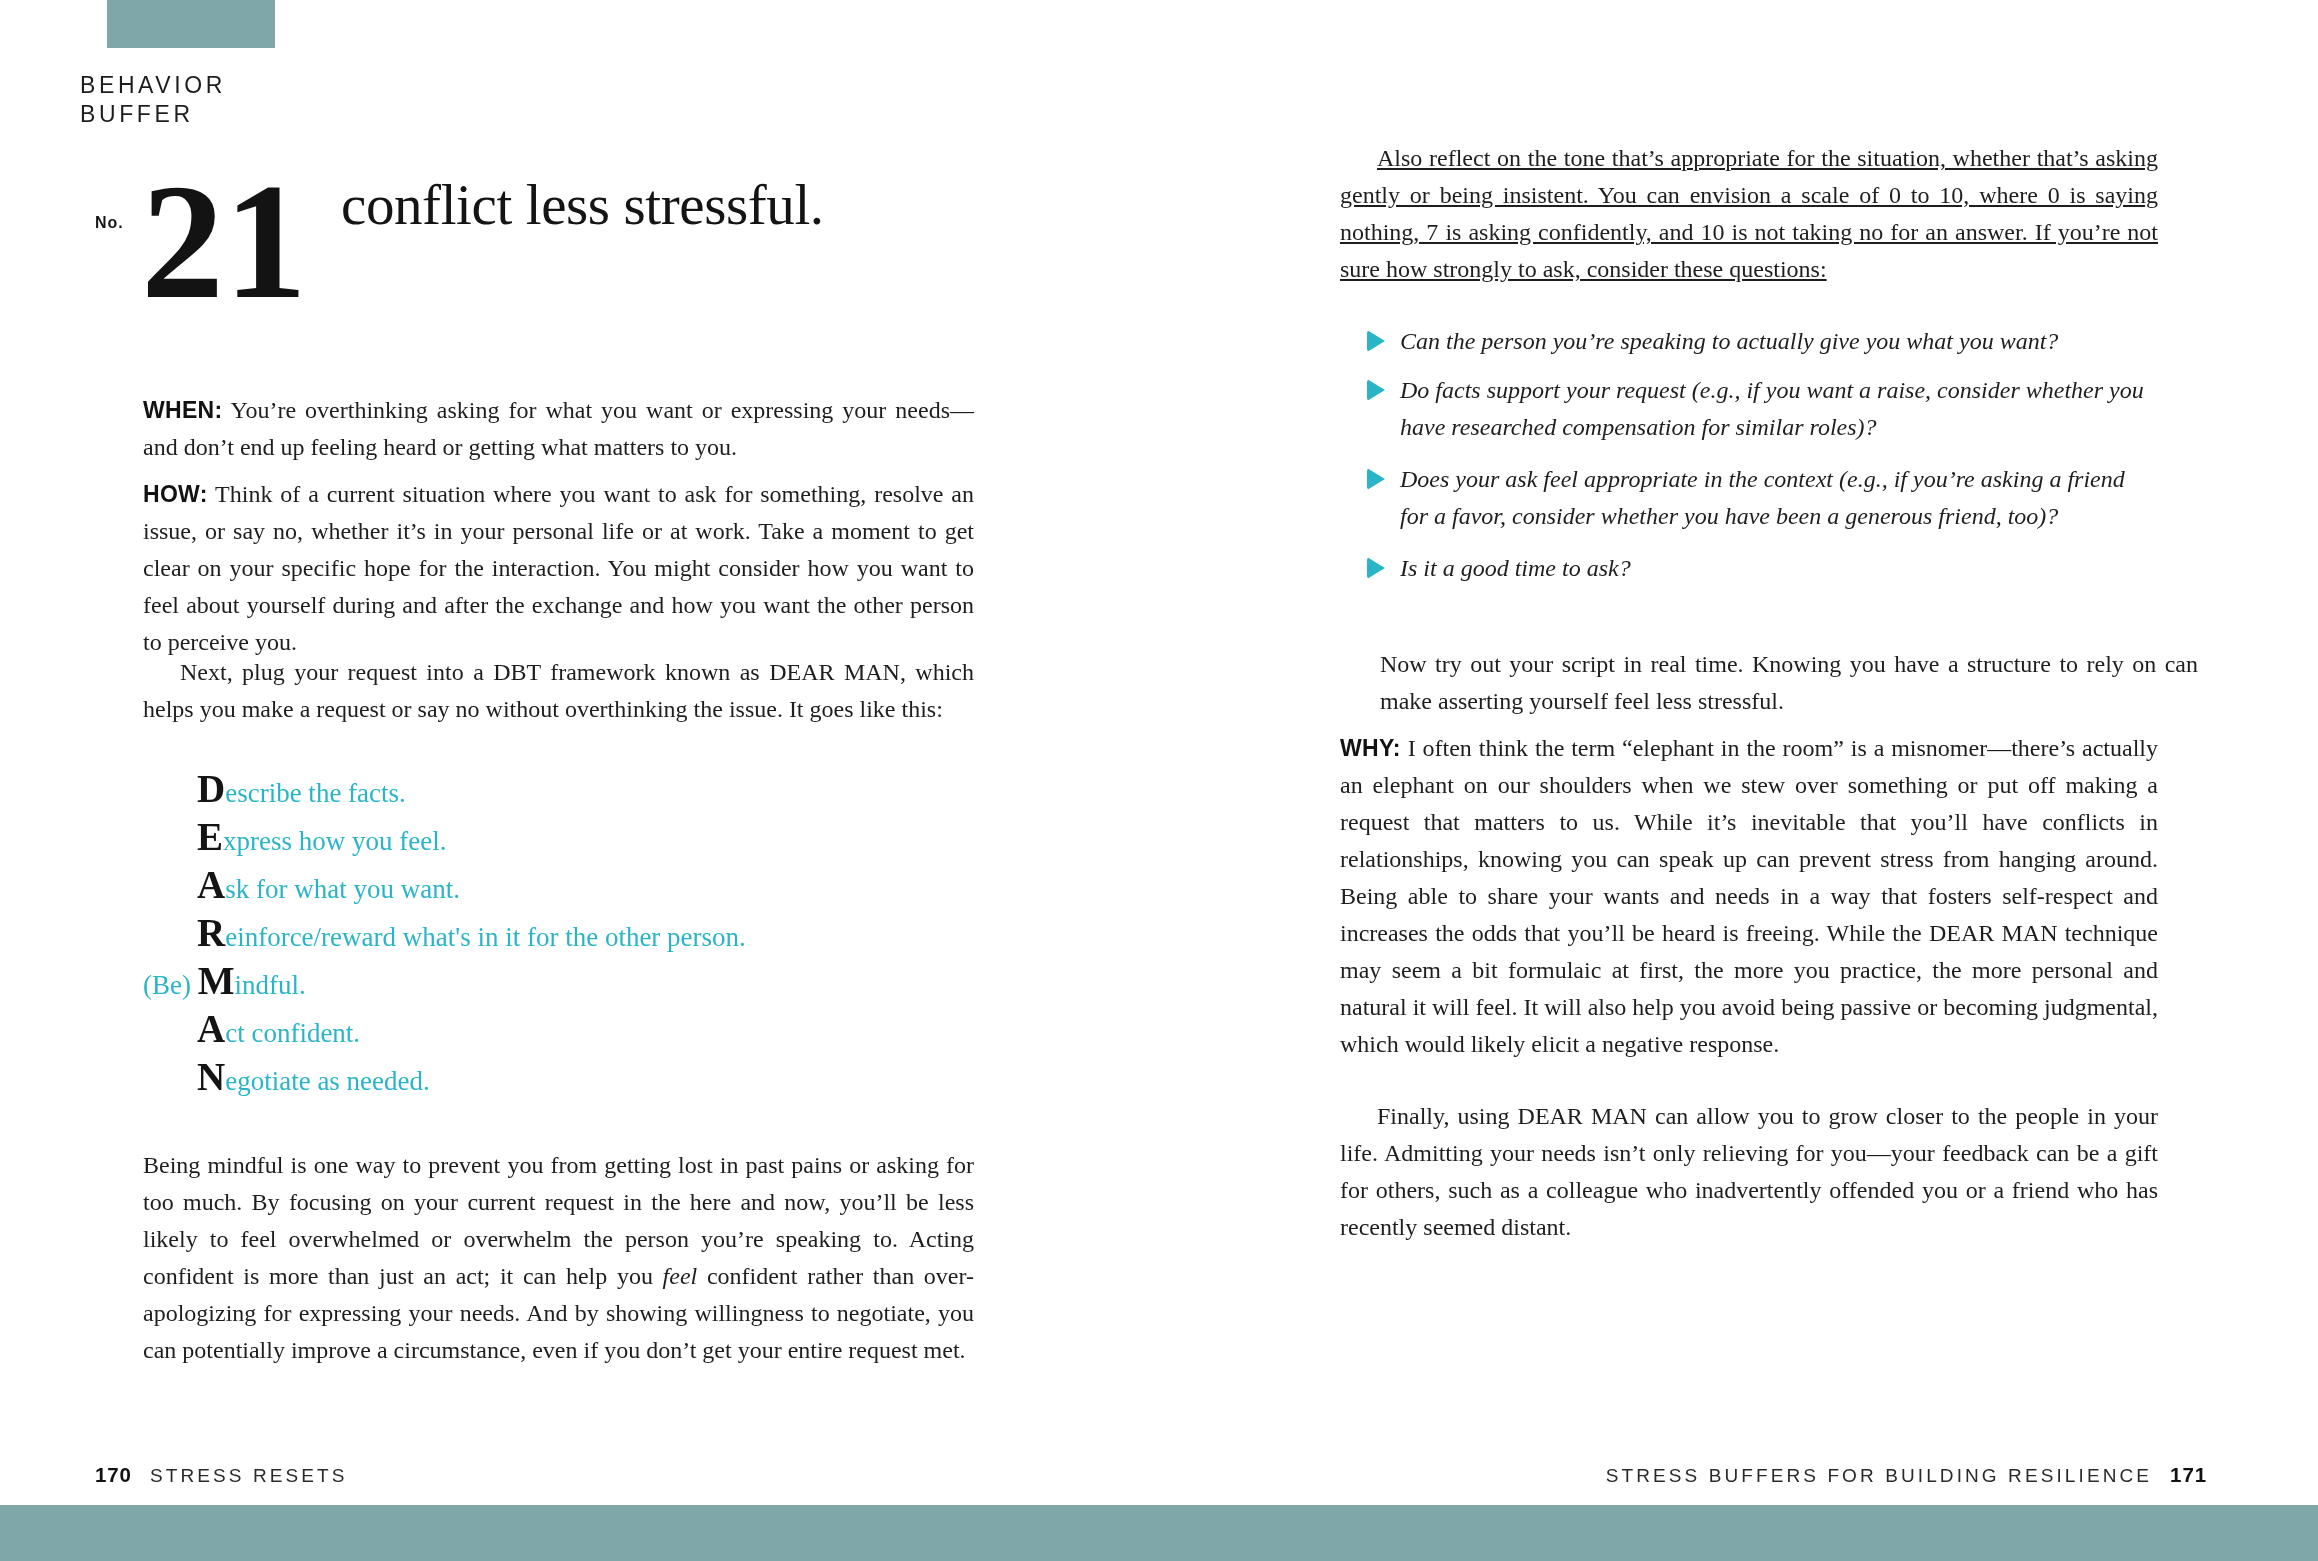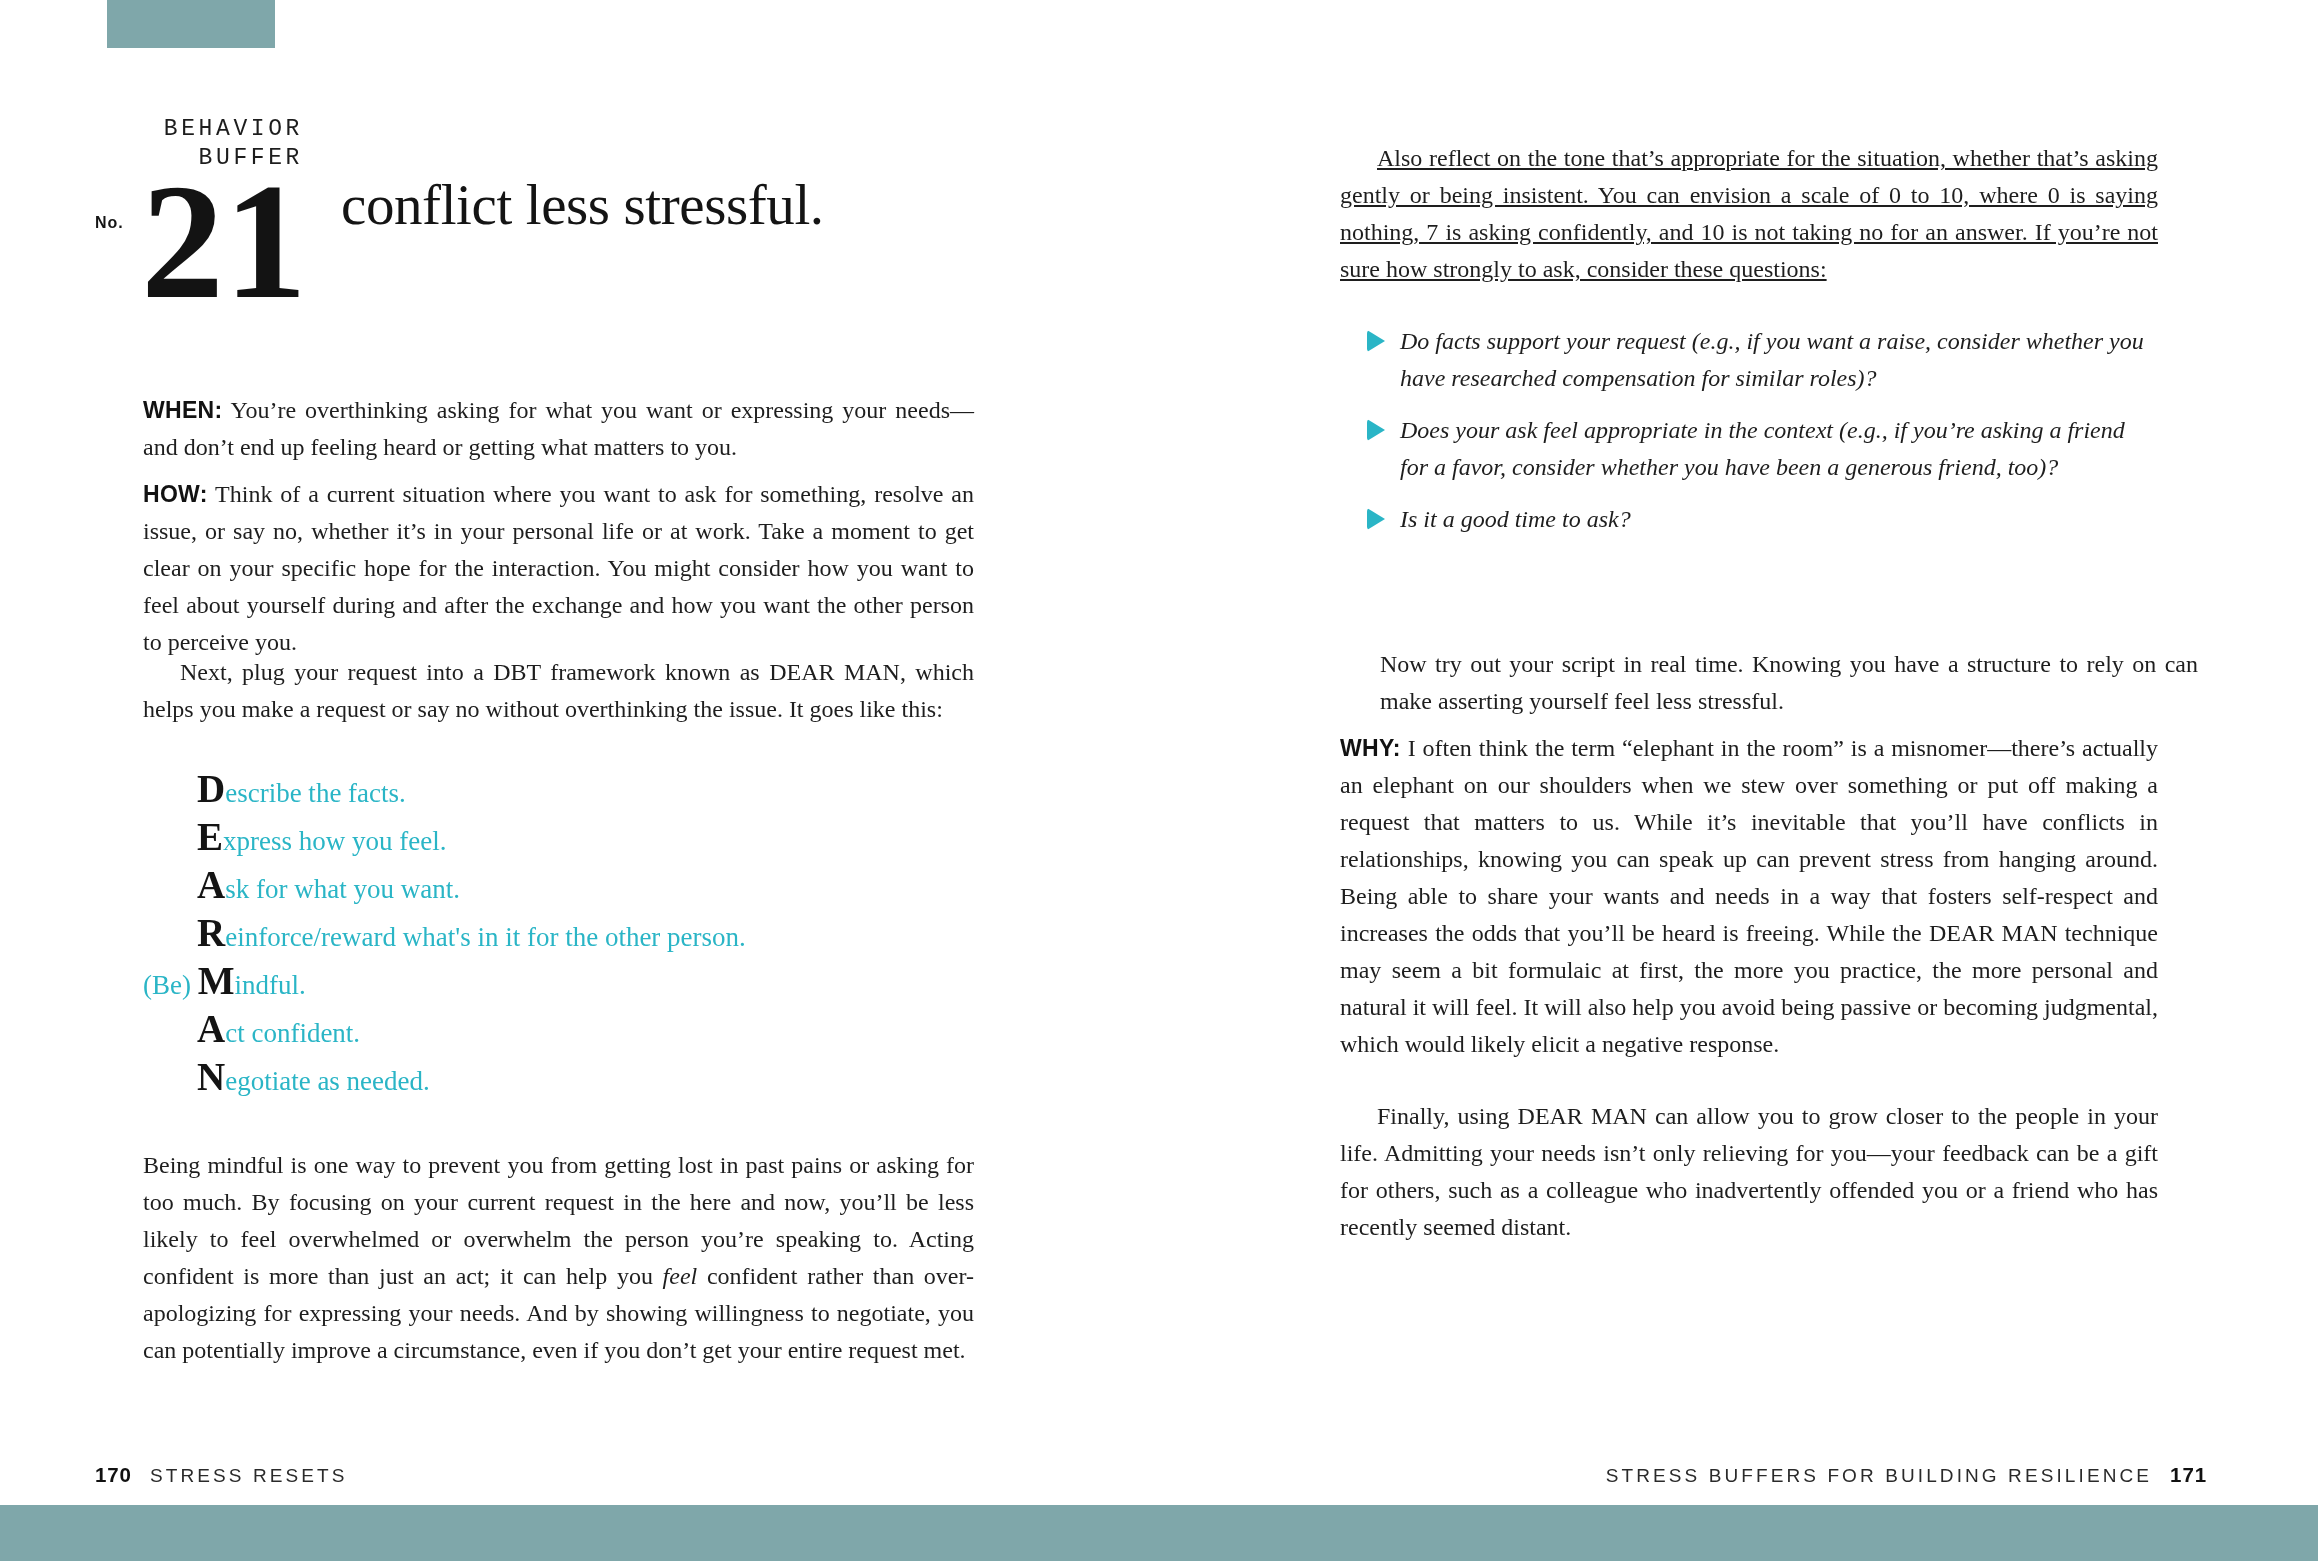--- a/index.html
+++ b/index.html
@@ -5,23 +5,23 @@
   html,body{margin:0;padding:0;background:#e8e8e8;}
   .spread{
     position:relative;width:2319px;height:1562px;background:#ffffff;
     font-family:"Liberation Serif",serif;color:var(--text,#1c1c1c);overflow:hidden;
   }
   
   .chapter-tab{position:absolute;left:107px;top:0;width:168px;height:48px;background:var(--band,#7fa7aa);}
   .bottom-band{position:absolute;left:0;top:1505px;width:2319px;height:56px;background:var(--band,#7fa7aa);}
   
   .chapter-tag{
-    position:absolute;left:80px;top:71px;width:223px;text-align:right;
-    font-family:Liberation Mono, monospace;font-size:23px;line-height:29px;
-    letter-spacing:3.6px;color:#1d1d1d;margin-top:44px;
+    position:absolute;left:80px;top:71px;width:223px;text-align:left;
+    font-family:Liberation Sans, sans-serif;font-size:23px;line-height:29px;
+    letter-spacing:3.6px;color:#1d1d1d;
   }
   .no-label{
     position:absolute;left:95px;top:214px;
     font-family:"Liberation Sans",sans-serif;font-weight:bold;font-size:16px;letter-spacing:0.9px;color:#151515;
   }
   .big-number{
     position:absolute;left:141px;top:158px;
     font-family:"Liberation Serif",serif;font-weight:bold;font-size:166px;line-height:166px;color:#131313;
   }
   .headline{
@@ -102,20 +102,21 @@
     <div class="dm-row"><span class="dm-prefix"></span><span class="dm-initial">N</span><span class="dm-rest">egotiate as needed.</span></div>
   </div>
 
   <p class="para" style="top:1123px;"><span>Being mindful is one way to prevent you from getting lost in past pains or asking for too much. By focusing on your current request in the here and now, you’ll be less likely to feel overwhelmed or overwhelm the person you’re speaking to. Acting confident is more than just an act; it can help you </span><span class="em">feel</span><span> confident rather than over-apologizing for expressing your needs. And by showing willingness to negotiate, you can potentially improve a circumstance, even if you don’t get your entire request met.</span></p>
 
   <div class="footer footer-left"><span class="folio">170</span><span>STRESS RESETS</span></div>
 
   <p class="para right-col lede-indent" style="top:116px;text-decoration:underline;">Also reflect on the tone that’s appropriate for the situation, whether that’s asking gently or being insistent. You can envision a scale of 0 to 10, where 0 is saying nothing, 7 is asking confidently, and 10 is not taking no for an answer. If you’re not sure how strongly to ask, consider these questions:</p>
 
   <div class="bullet-list">
+    <div class="bullet-item"><span class="tri"></span><span>Can the person you’re speaking to actually give you what you want?</span></div>
     <div class="bullet-item sp"><span class="tri"></span><span>Do facts support your request (e.g., if you want a raise, consider whether you have researched compensation for similar roles)?</span></div>
     <div class="bullet-item sp"><span class="tri"></span><span>Does your ask feel appropriate in the context (e.g., if you’re asking a friend for a favor, consider whether you have been a generous friend, too)?</span></div>
     <div class="bullet-item"><span class="tri"></span><span>Is it a good time to ask?</span></div>
   </div>
 
   <p class="para right-col" style="top:622px;margin-left:40px;">Now try out your script in real time. Knowing you have a structure to rely on can make asserting yourself feel less stressful.</p>
 
   <p class="para right-col" style="top:706px;"><span class="inline-label">WHY:</span><span> I often think the term “elephant in the room” is a misnomer—there’s actually an elephant on our shoulders when we stew over something or put off making a request that matters to us. While it’s inevitable that you’ll have conflicts in relationships, knowing you can speak up can prevent stress from hanging around. Being able to share your wants and needs in a way that fosters self-respect and increases the odds that you’ll be heard is freeing. While the DEAR MAN technique may seem a bit formulaic at first, the more you practice, the more personal and natural it will feel. It will also help you avoid being passive or becoming judgmental, which would likely elicit a negative response.</span></p>
 
   <p class="para right-col lede-indent" style="top:1074px;">Finally, using DEAR MAN can allow you to grow closer to the people in your life. Admitting your needs isn’t only relieving for you—your feedback can be a gift for others, such as a colleague who inadvertently offended you or a friend who has recently seemed distant.</p>

